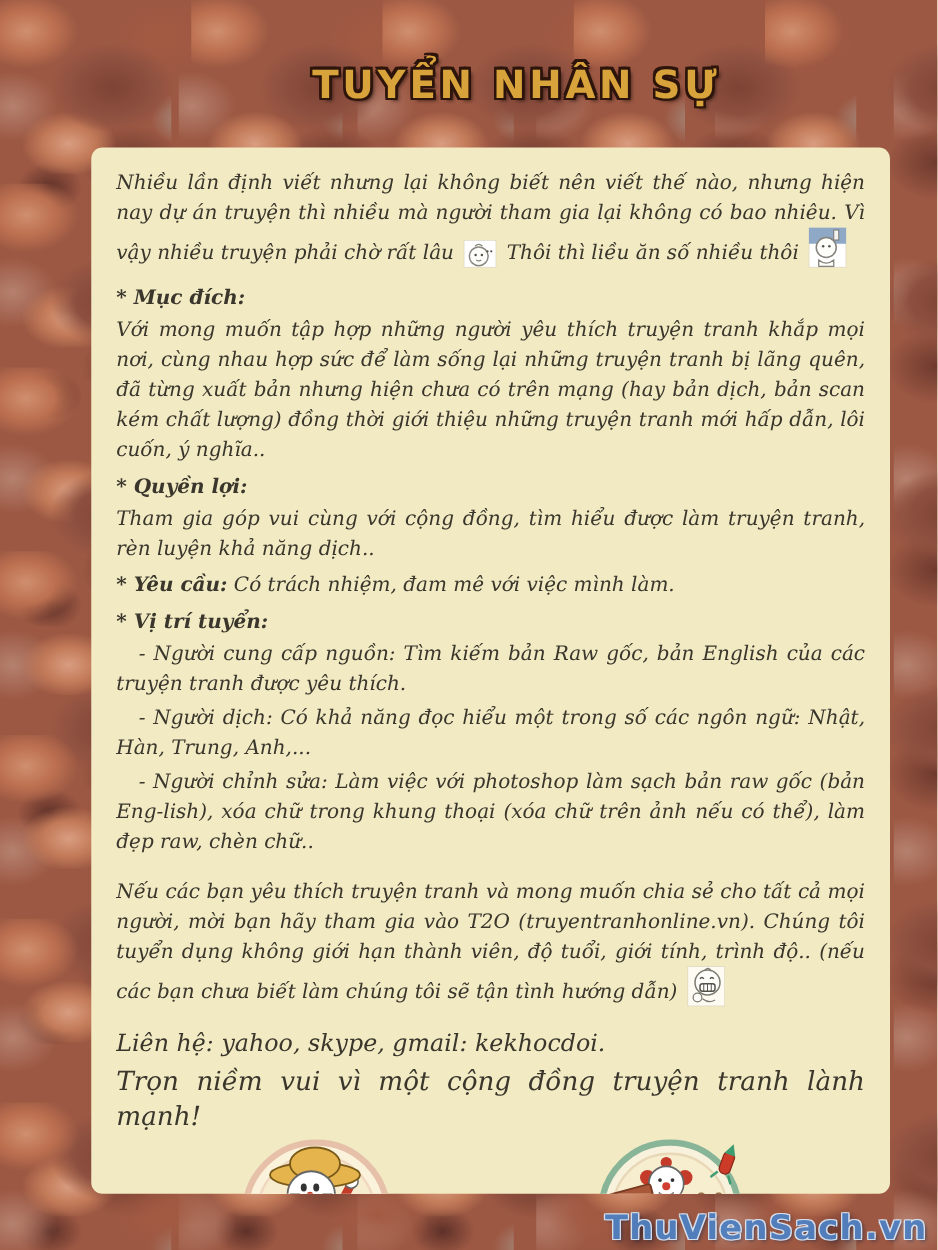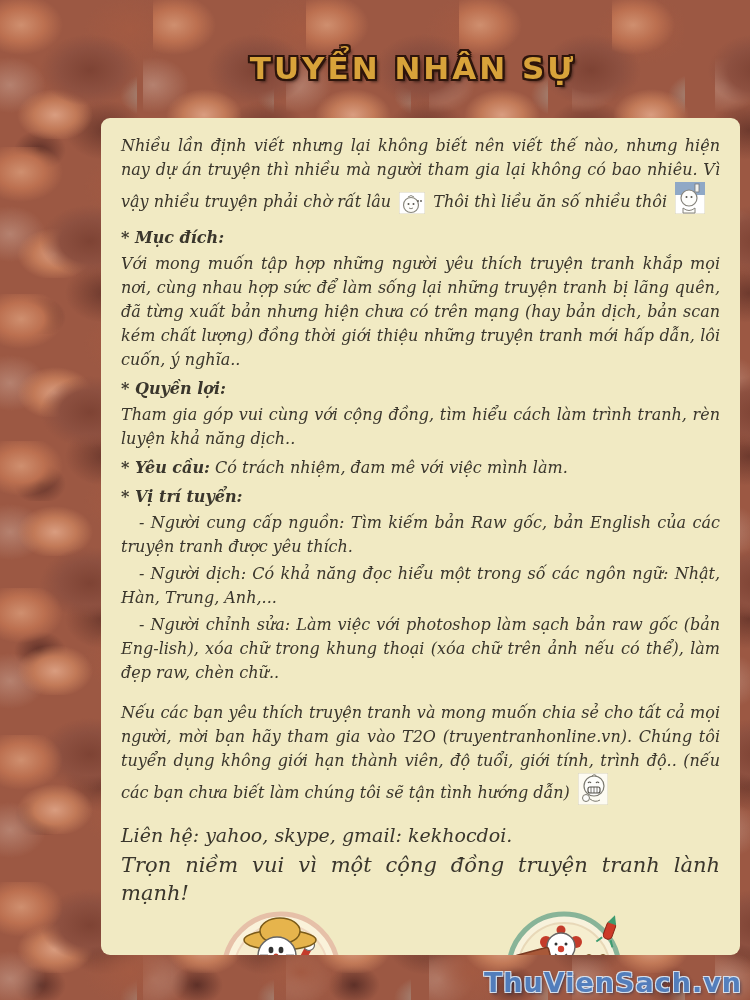--- a/index.html
+++ b/index.html
@@ -22,21 +22,21 @@
     position:absolute;top:50px;left:0;width:100%;margin:0;text-align:center;
     font-family:"DejaVu Sans", sans-serif;font-weight:800;font-size:31px;letter-spacing:3px;
     color:#d8a33a;
     text-shadow:-2px -2px 0 #2e150c,2px -2px 0 #2e150c,-2px 2px 0 #2e150c,2px 2px 0 #2e150c,
                  0 -2px 0 #2e150c,0 2px 0 #2e150c,-2px 0 0 #2e150c,2px 0 0 #2e150c,3px 3px 3px rgba(0,0,0,.5);
     padding-left:38px;
   }
   .panel{
     position:absolute;left:73px;top:118px;width:639px;height:837px;box-sizing:border-box;
     background:#f1eac3;border-radius:9px;padding:16px 20px 0 20px;overflow:hidden;
-    color:#3a362c;font-style:italic;font-size:16px;line-height:24px;margin-left:28px;
+    color:#3a362c;font-style:italic;font-size:16px;line-height:24px;
   }
   .panel p{margin:0 0 5px 0;text-align:justify;}
   .heading{font-weight:700;margin:3px 0 2px 0 !important;text-align:left !important;font-style:italic;}
   .inline-h{font-weight:700;}
   .item{text-indent:18px;margin:0 0 3px 0 !important;}
   .invite{margin-top:16px !important;}
   .contact{margin-top:10px;text-align:center;}
   .contact-line1{font-size:19px;line-height:26px;text-align:center;margin:0 0 3px 0 !important;}
   .contact-line2{font-size:21px;line-height:28px;text-align:center;margin:0 !important;}
   .emote{display:inline-block;vertical-align:-7px;margin:0 3px;}
@@ -85,21 +85,21 @@
           <circle cx="16.5" cy="15" r="1" fill="#55534a"></circle>
           <path d="M8,26 q6,5 12,0 l0,5 l-12,0 Z" fill="#fdfdfa" stroke="#84827a" stroke-width="1"></path>
         </svg>
       </span>
     </p>
 
     <p class="heading">* Mục đích:</p>
     <p>Với mong muốn tập hợp những người yêu thích truyện tranh khắp mọi nơi, cùng nhau hợp sức để làm sống lại những truyện tranh bị lãng quên, đã từng xuất bản nhưng hiện chưa có trên mạng (hay bản dịch, bản scan kém chất lượng) đồng thời giới thiệu những truyện tranh mới hấp dẫn, lôi cuốn, ý nghĩa..</p>
 
     <p class="heading">* Quyền lợi:</p>
-    <p>Tham gia góp vui cùng với cộng đồng, tìm hiểu cách làm trình tranh, rèn luyện khả năng dịch..</p>
+    <p>Tham gia góp vui cùng với cộng đồng, tìm hiểu được làm truyện tranh, rèn luyện khả năng dịch..</p>
 
     <p>
       <span class="inline-h">* Yêu cầu:</span>
       <span>Có trách nhiệm, đam mê với việc mình làm.</span>
     </p>
 
 
     <p class="heading">* Vị trí tuyển:</p>
     <p class="item">- Người cung cấp nguồn: Tìm kiếm bản Raw gốc, bản English của các truyện tranh được yêu thích.</p>
     <p class="item">- Người dịch: Có khả năng đọc hiểu một trong số các ngôn ngữ: Nhật, Hàn, Trung, Anh,...</p>

